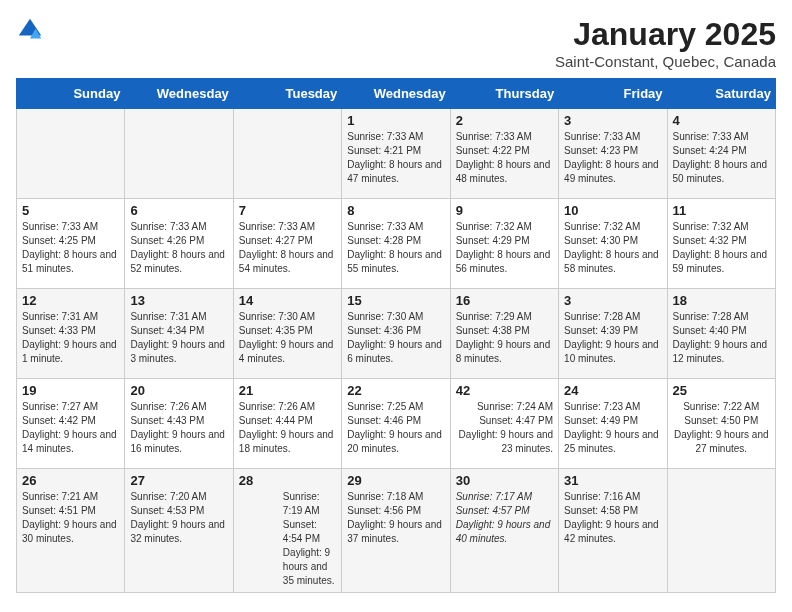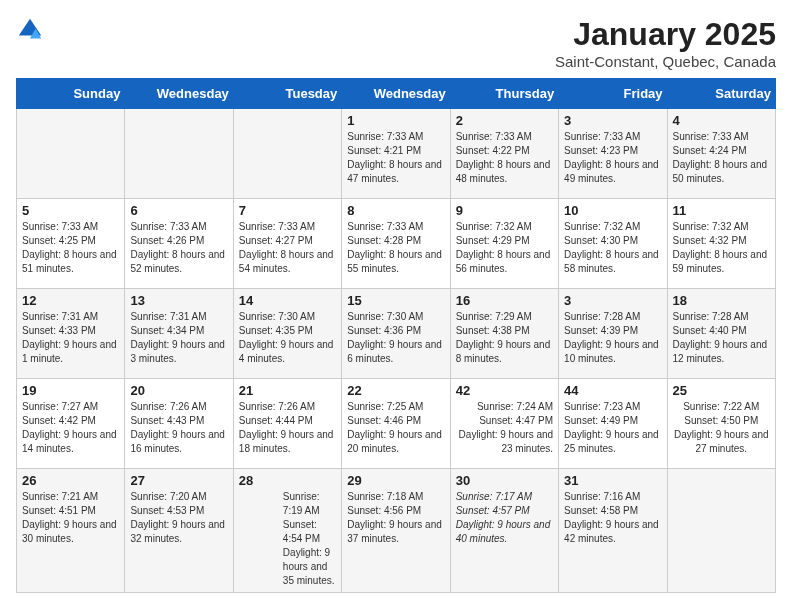--- a/index.html
+++ b/index.html
@@ -257,21 +257,21 @@
 Sunset: 4:46 PM
 Daylight: 9 hours and 20 minutes.</div>
         </td>
         <td>
           <span class="day-number">42</span>
           <div class="day-info" style="white-space: pre-line; text-align: right;">Sunrise: 7:24 AM
 Sunset: 4:47 PM
 Daylight: 9 hours and 23 minutes.</div>
         </td>
         <td>
-          <span class="day-number">44</span>
+          <span class="day-number">24</span>
           <div class="day-info" style="white-space: pre-line;">Sunrise: 7:23 AM
 Sunset: 4:49 PM
 Daylight: 9 hours and 25 minutes.</div>
         </td>
         <td>
           <span class="day-number">25</span>
           <div class="day-info" style="white-space: pre-line; text-align: center;">Sunrise: 7:22 AM
 Sunset: 4:50 PM
 Daylight: 9 hours and 27 minutes.</div>
         </td>

